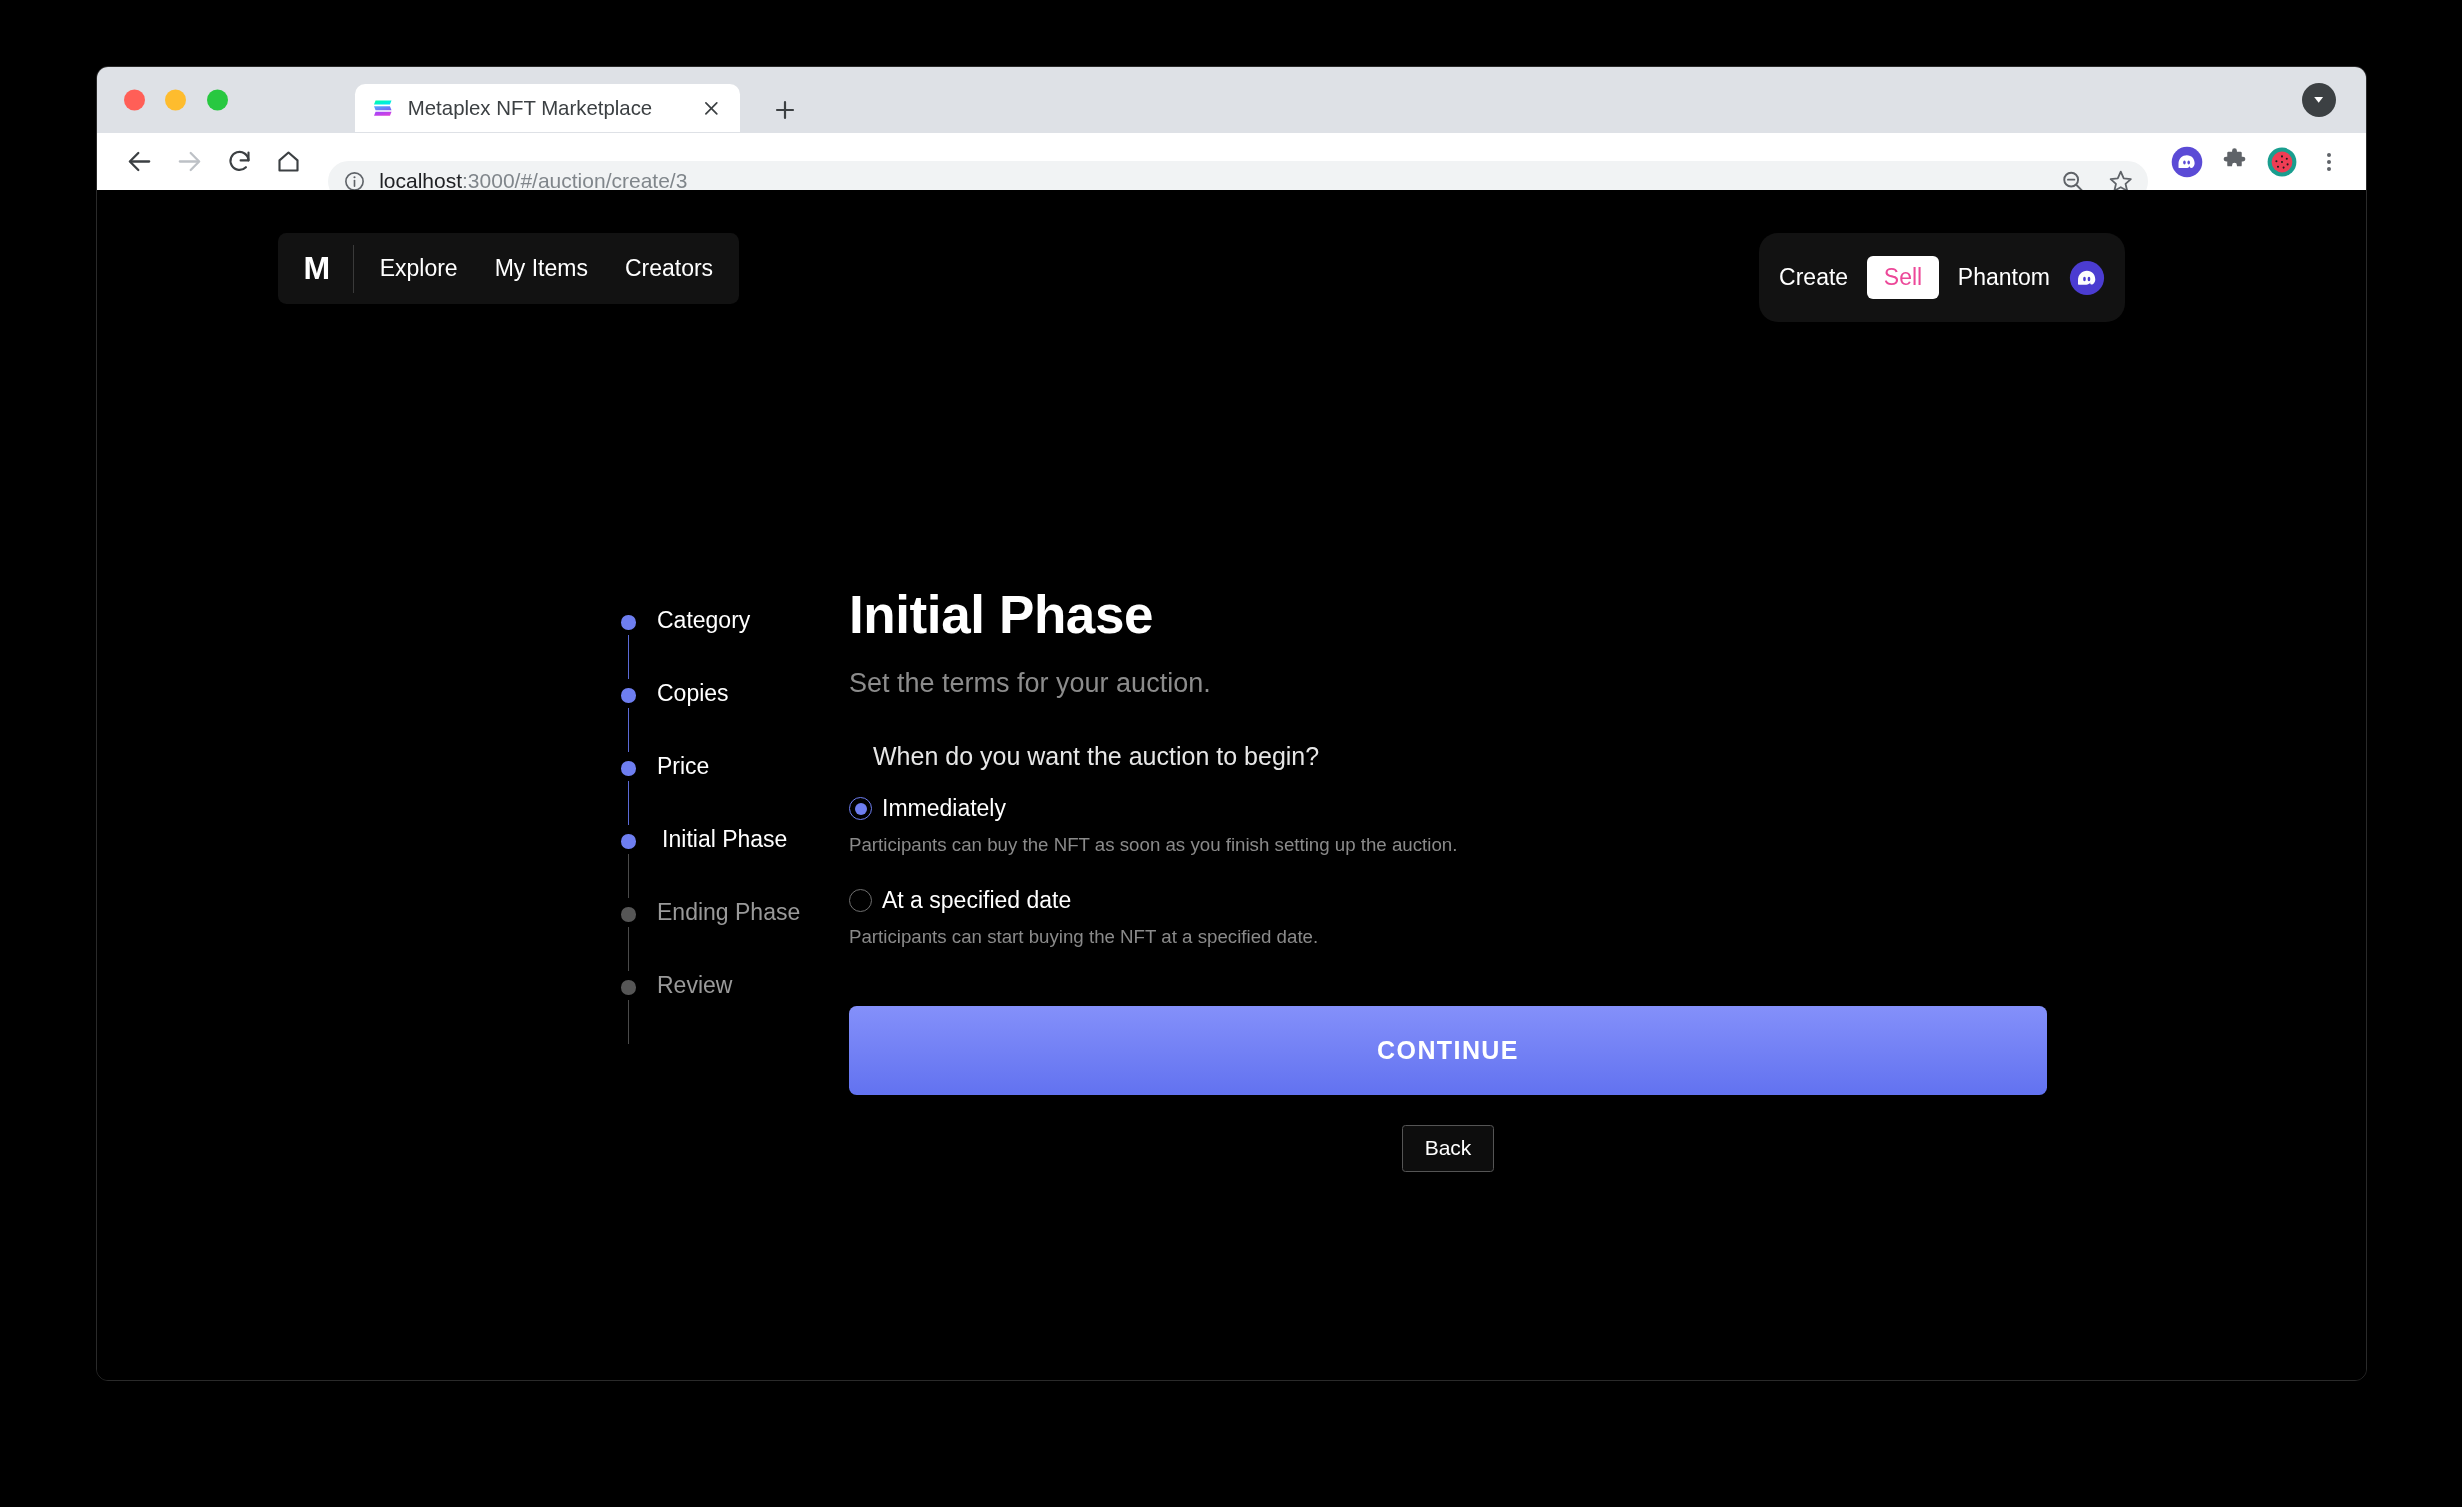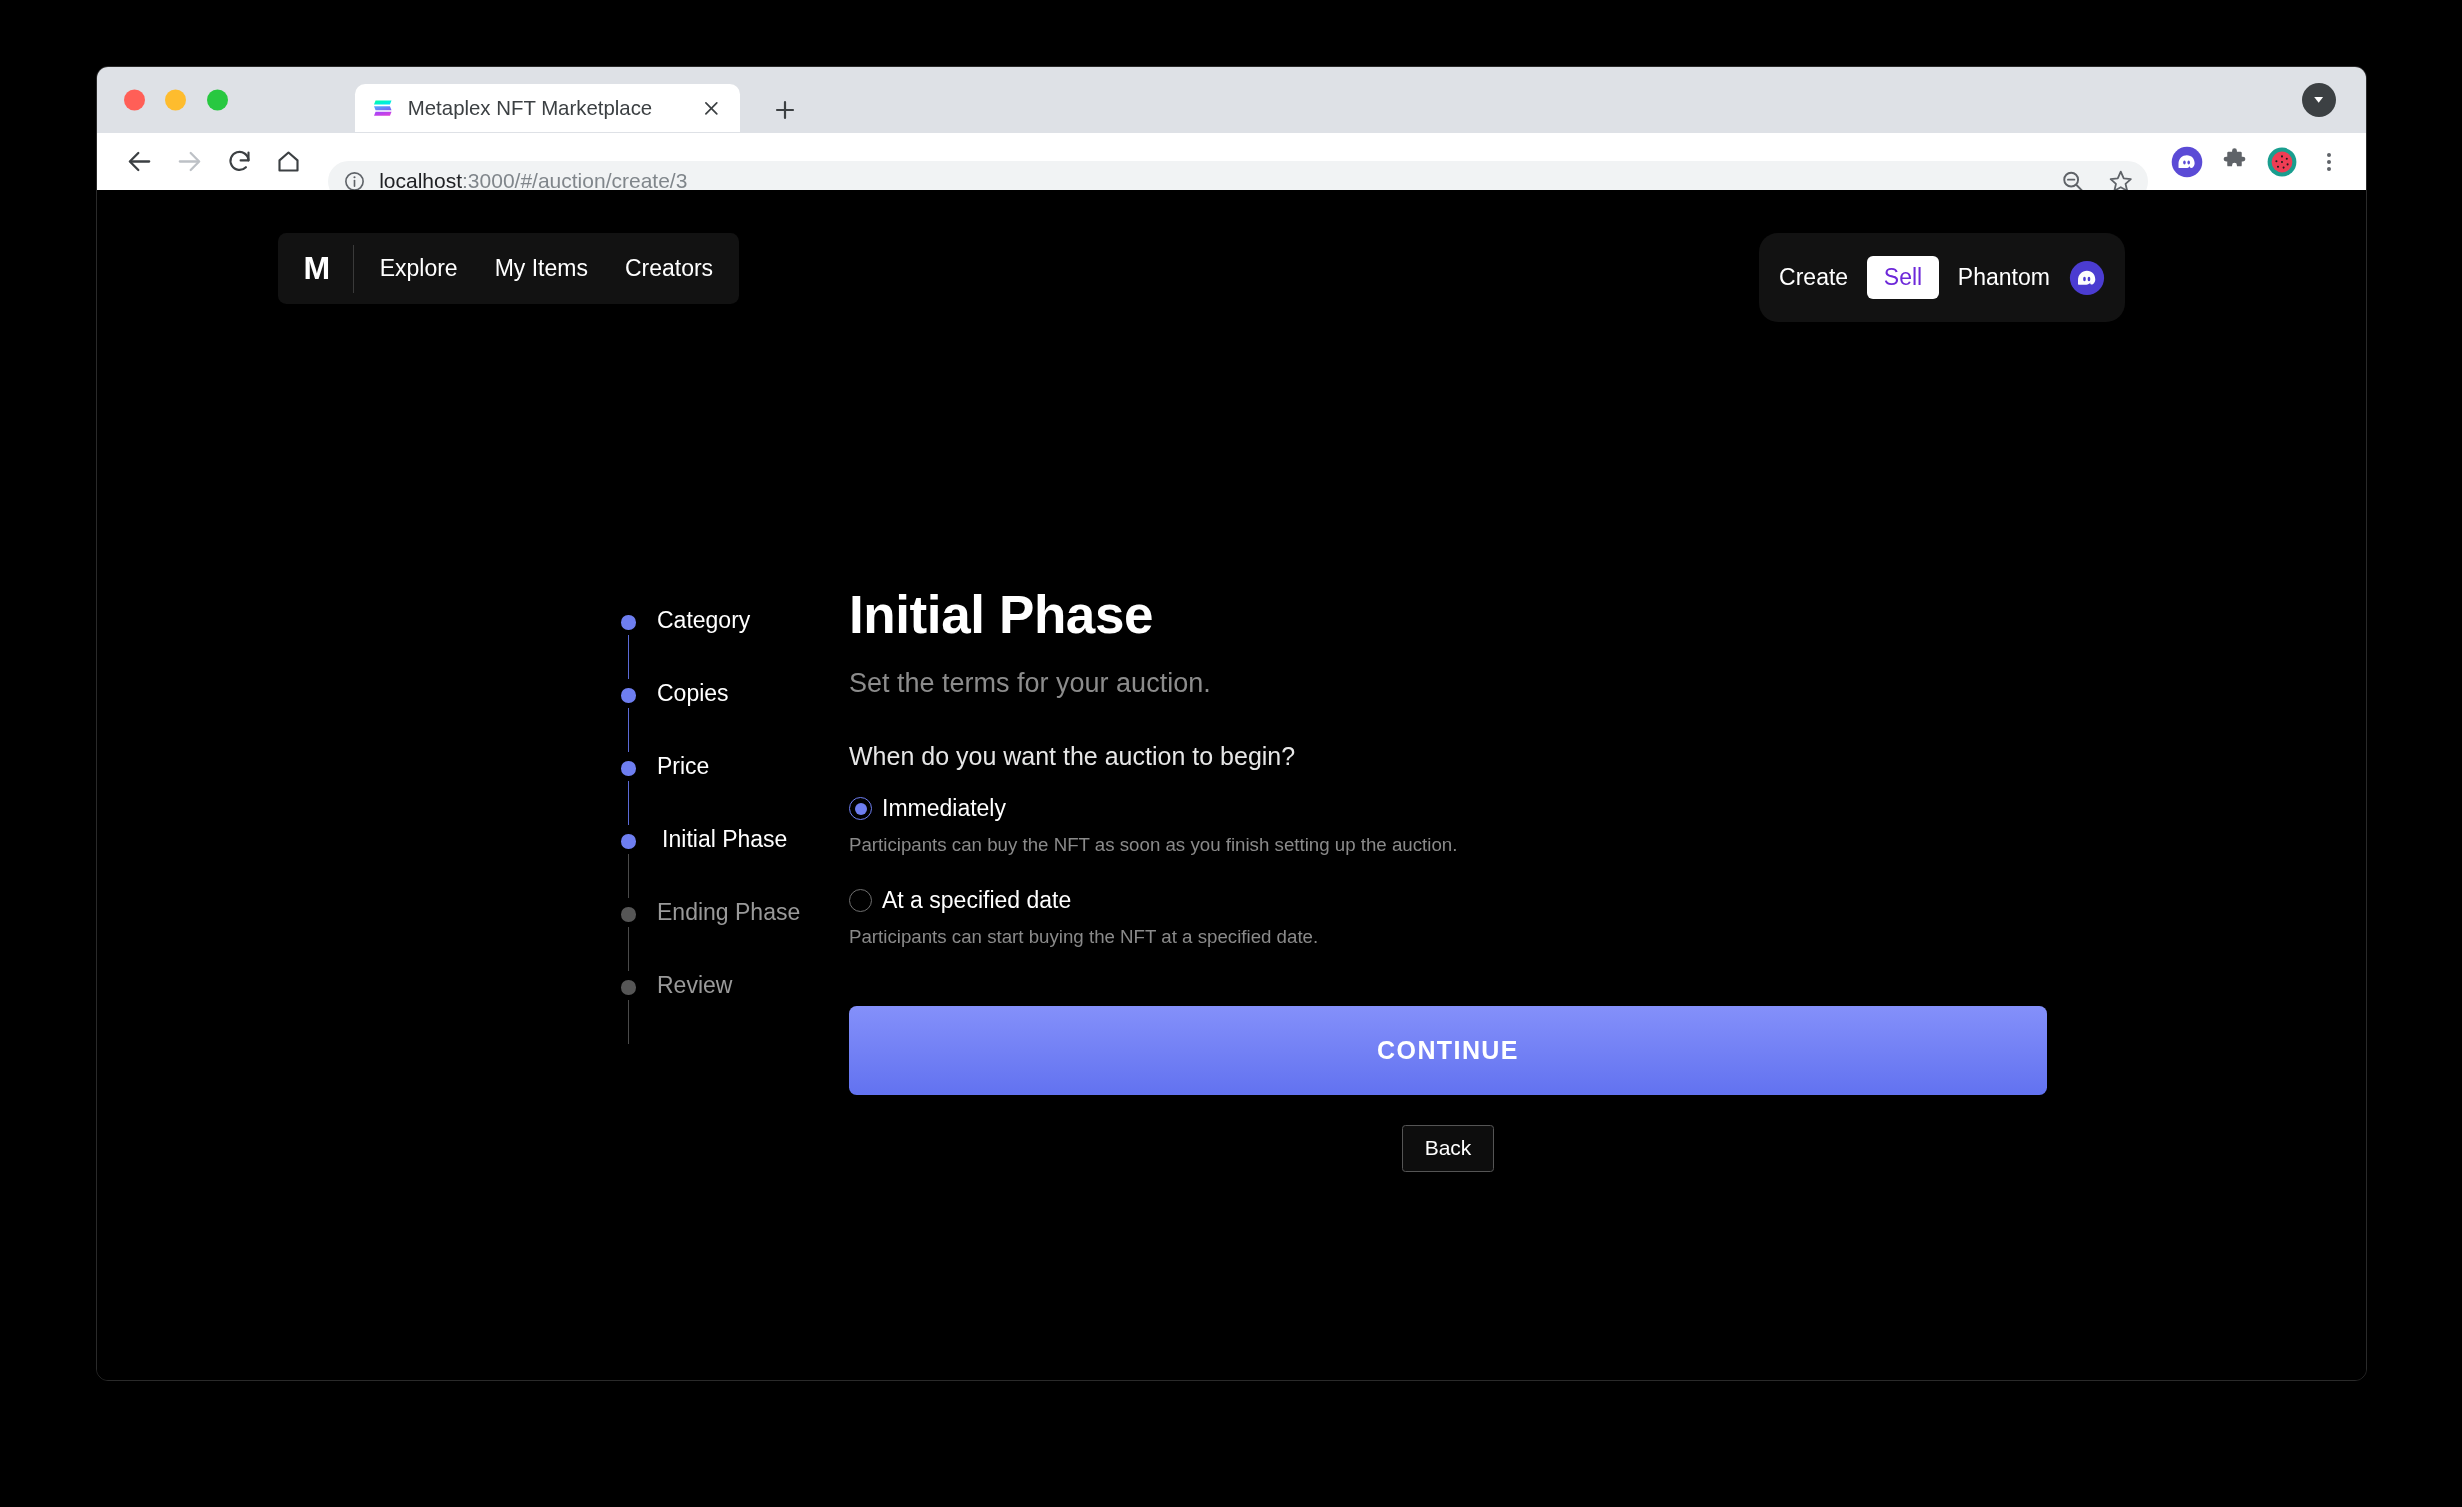--- a/index.html
+++ b/index.html
@@ -134,21 +134,21 @@
 
   .usernav{
     position:absolute; right:241px; top:43px;
     height:89px;
     background:#121212; border-radius:19px;
     display:flex; align-items:center;
     padding:0 20.4px; gap:18.7px;
   }
   .usernav-link{ font-size:23px; color:#ffffff; }
   .sell-pill{
-    background:#ffffff; color:#6d28d9;
+    background:#ffffff; color:#ec4899;
     font-size:23px; border-radius:6px;
     padding:7.7px 17px;
   }
   .phantom-name{ font-size:23px; color:#ffffff; }
   .phantom-avatar{ width:36px; height:36px; flex:0 0 36px; }
 
   
   .steps{
     position:absolute; left:524px; top:419px;
     width:238px;
@@ -185,21 +185,21 @@
   .title{
     font-size:53px; font-weight:bold; color:#ffffff;
     letter-spacing:-0.4px; line-height:1.1;
   }
   .subtitle{
     margin-top:24px;
     font-size:27px; color:#8c8c8c;
   }
   .question{
     margin-top:43px;
-    font-size:25px; color:#e6e6e6;
+    font-size:25px; color:#e6e6e6;margin-left:24px;
   }
 
   .radio-group{ margin-top:24px; }
   .radio-row{ display:flex; align-items:center; gap:10px; }
   .radio{
     width:23px; height:23px; flex:0 0 23px;
     border-radius:50%;
     border:1.7px solid #6f6f6f;
     display:flex; align-items:center; justify-content:center;
   }

